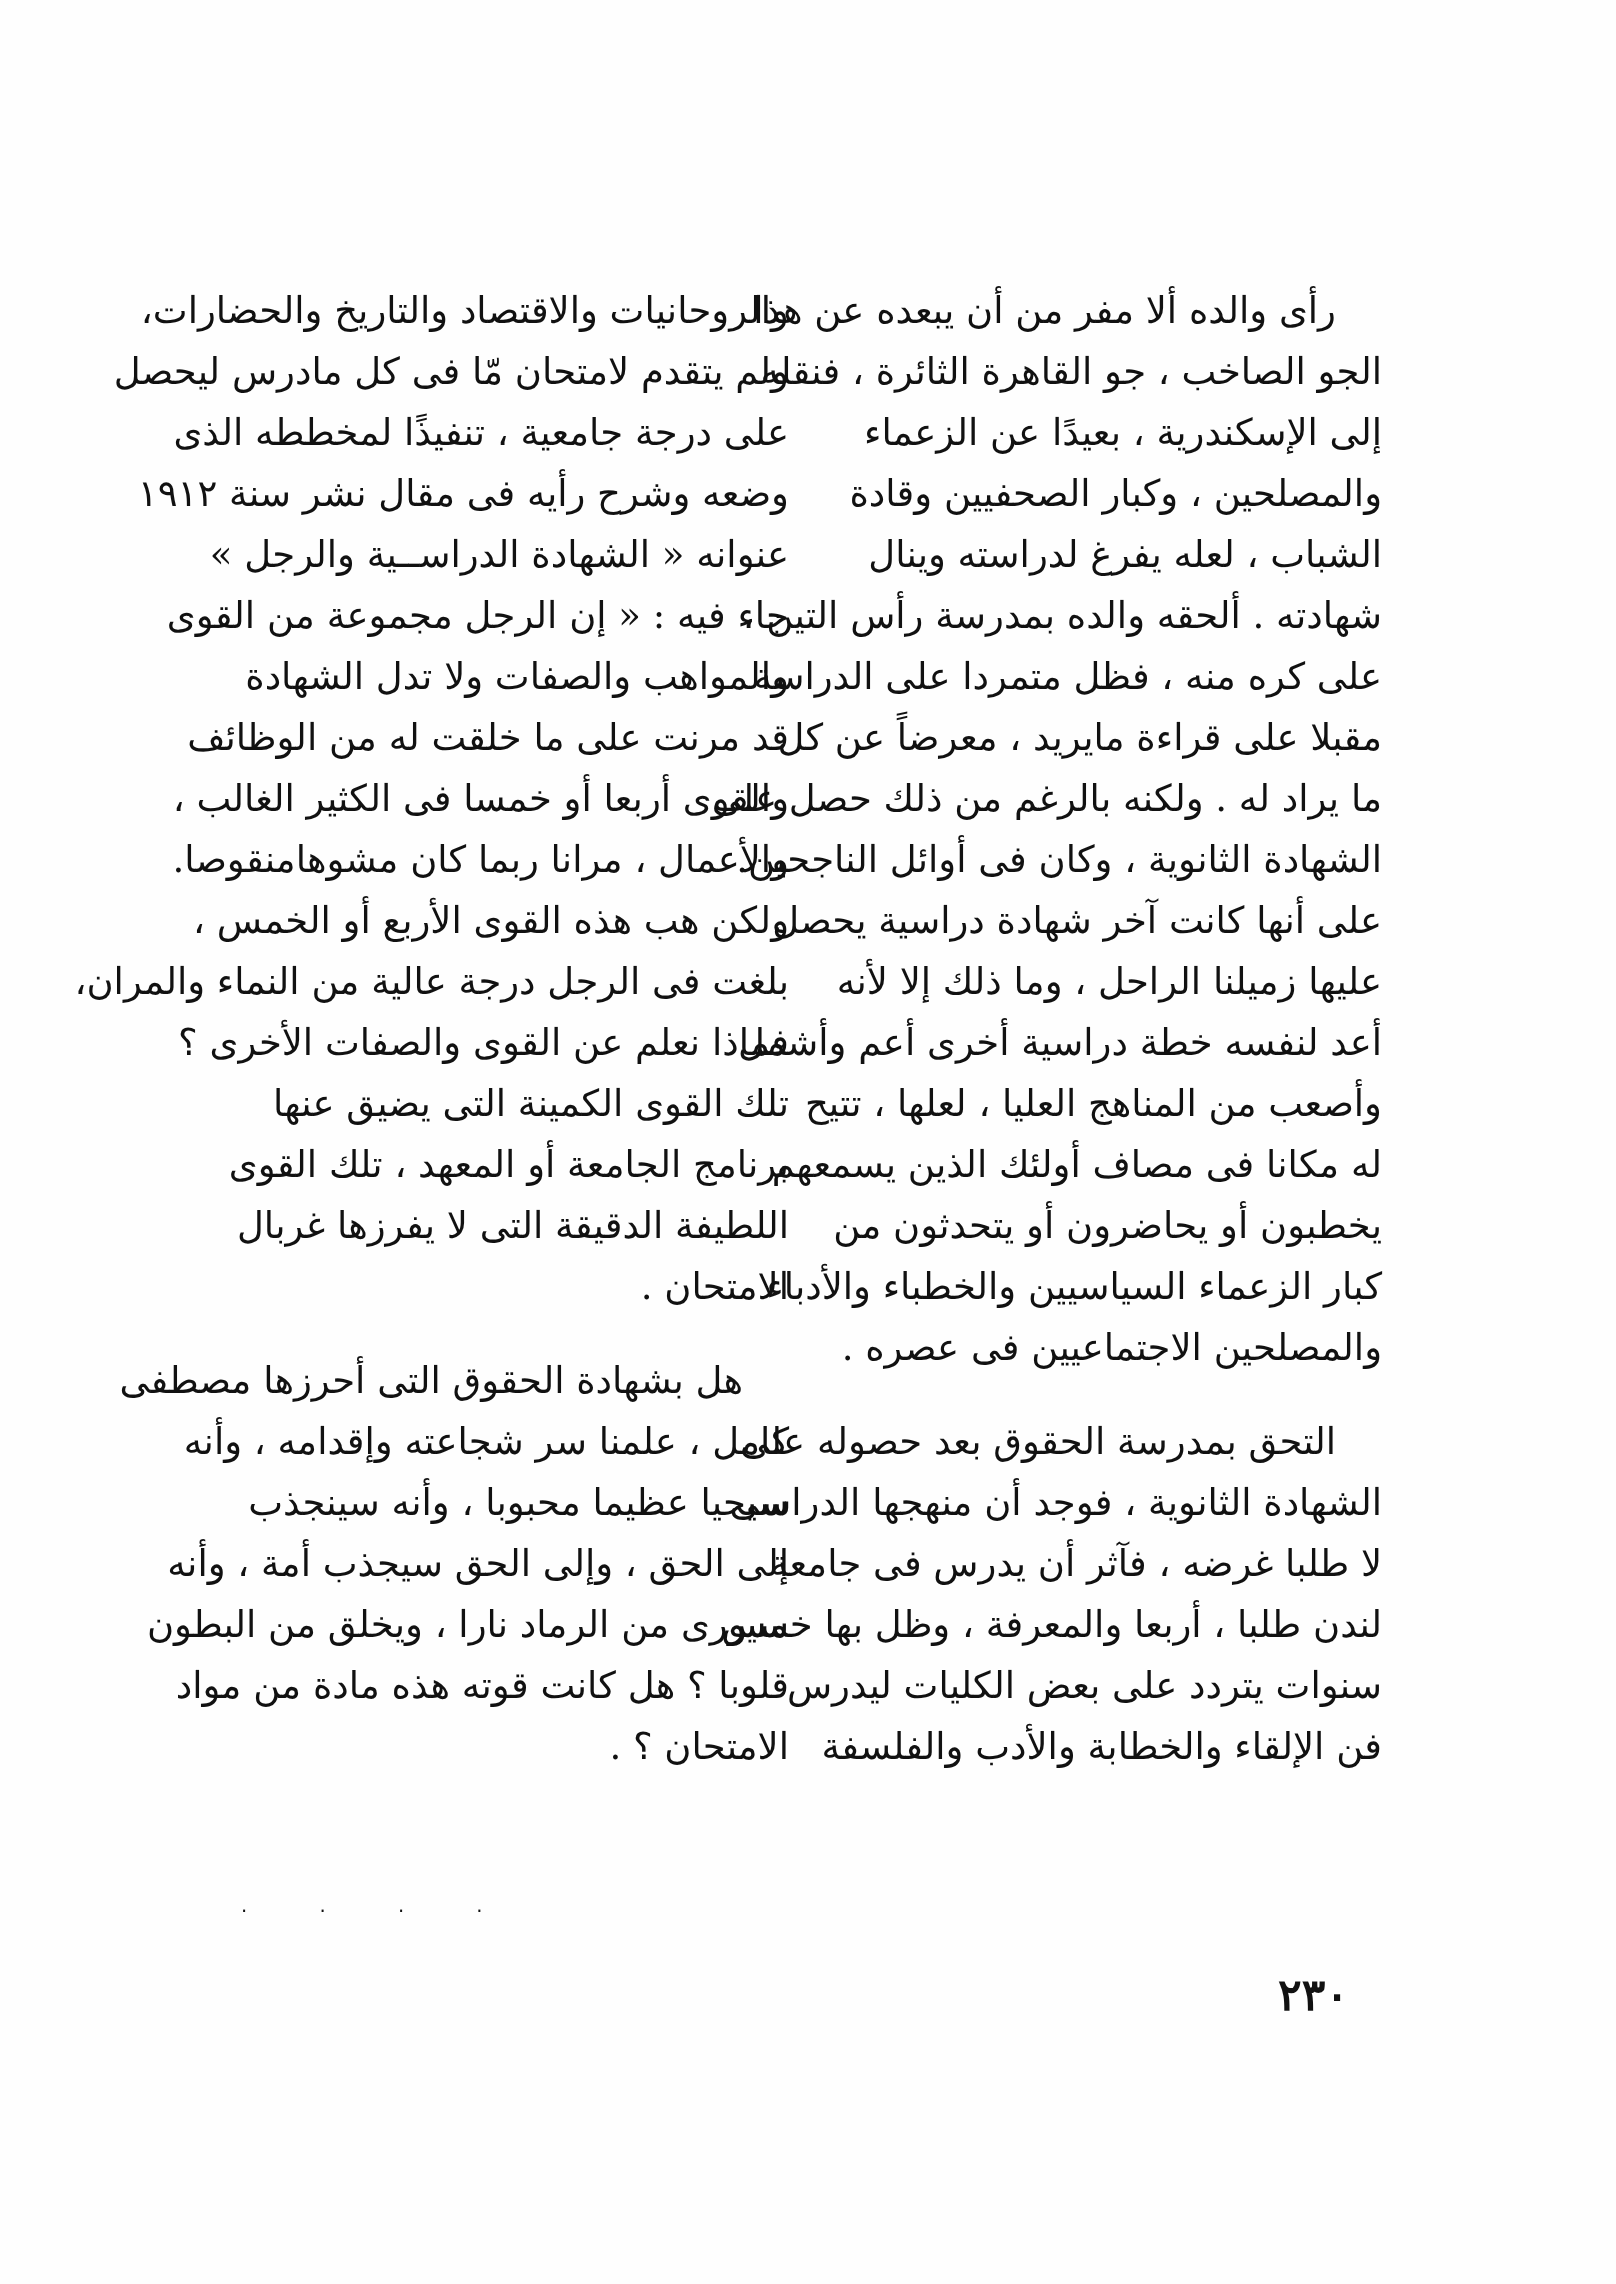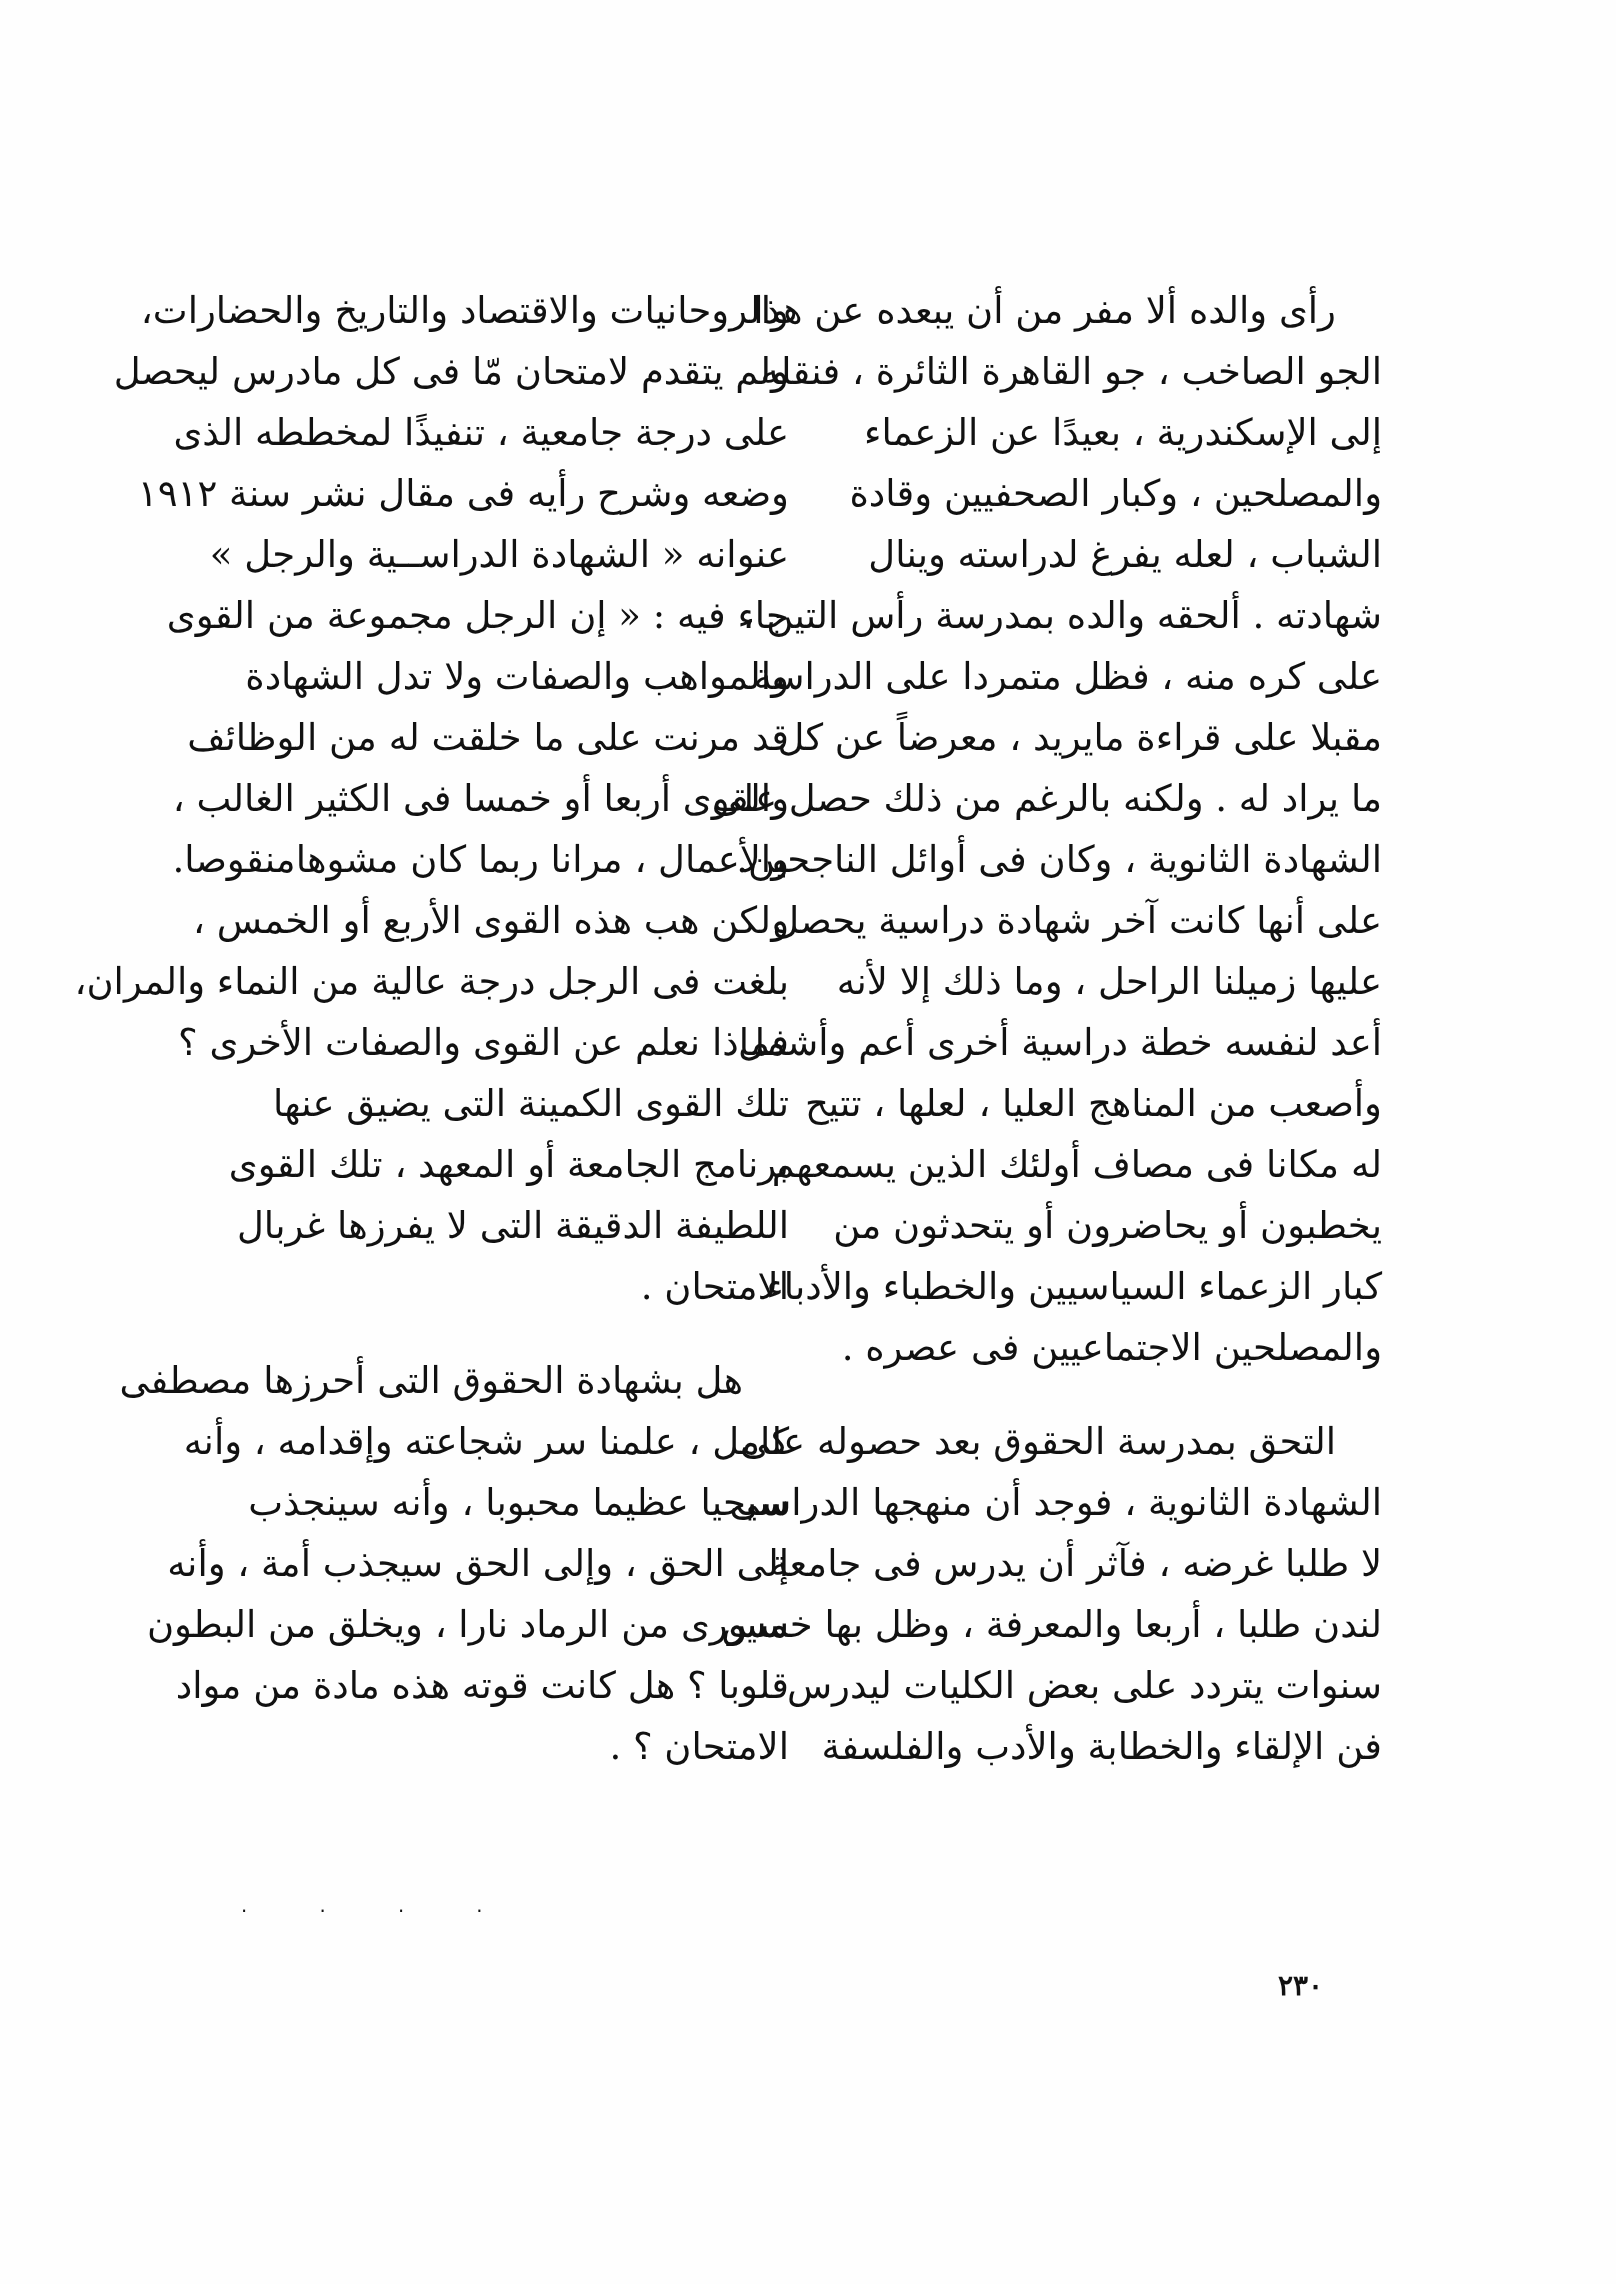--- a/index.html
+++ b/index.html
@@ -15,21 +15,21 @@
       text-align: justify;
       text-align-last: right;
     }
     .col-right { left: 847px; width: 535px; }
     .col-left { left: 241px; width: 548px; }
     .line { display: block; white-space: nowrap; text-align: right; }
     .para-gap { height: 33px; }
     .indent { padding-right: 46px; text-align: center; }
     .page-number {
       position: absolute; top: 1969px; left: 1278px;
-      font-family: "DejaVu Serif", serif; font-size: 28px; font-weight: bold; direction: rtl;
+      font-family: "DejaVu Serif", serif; font-size: 44px; font-weight: bold; direction: rtl;
     }
     .stray-marks { position: absolute; top: 1894px; left: 241px; font-family: "DejaVu Sans", sans-serif; font-size: 19.6px; letter-spacing: 33px; }
   </style>
 </head>
 <body>
 
 <div class="page">
 
   <div class="col col-right">
     <div>

